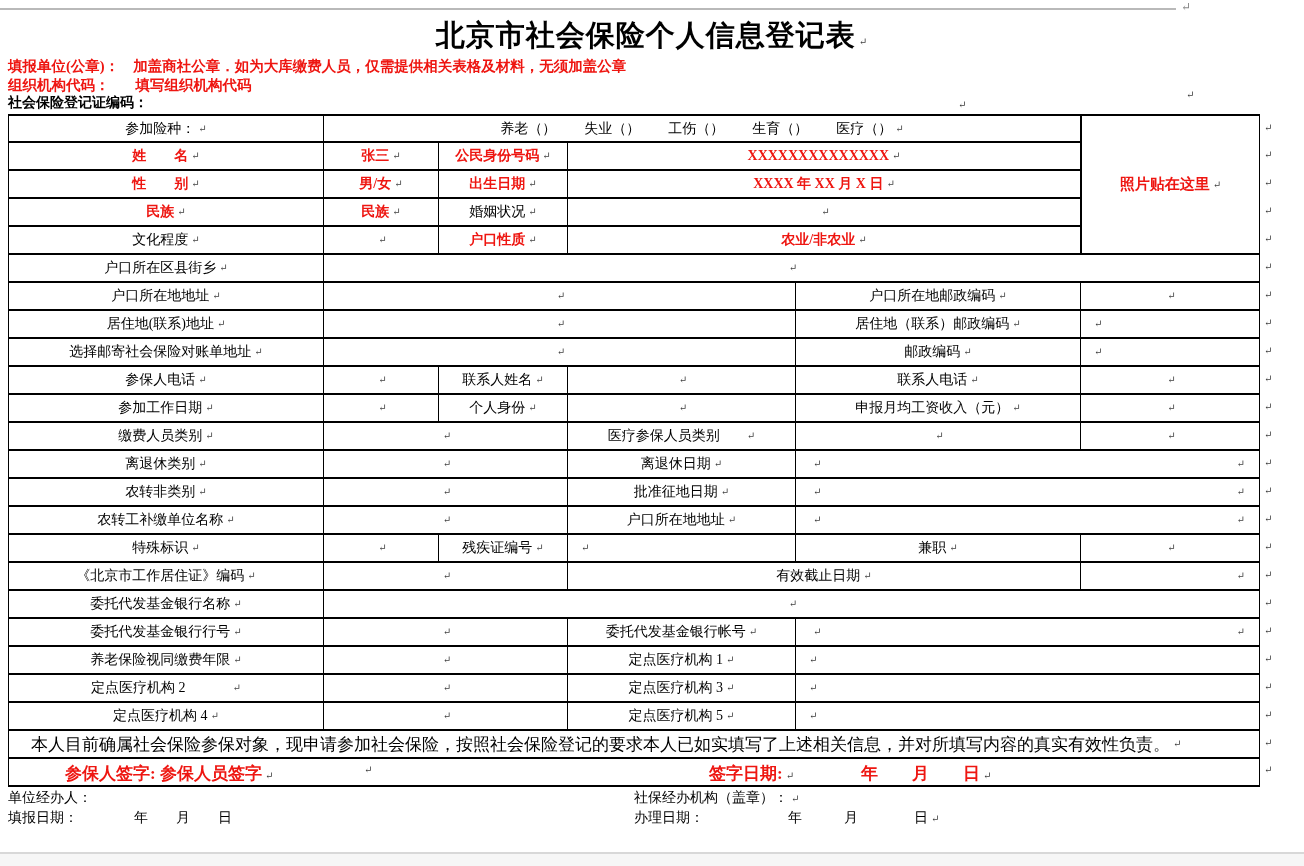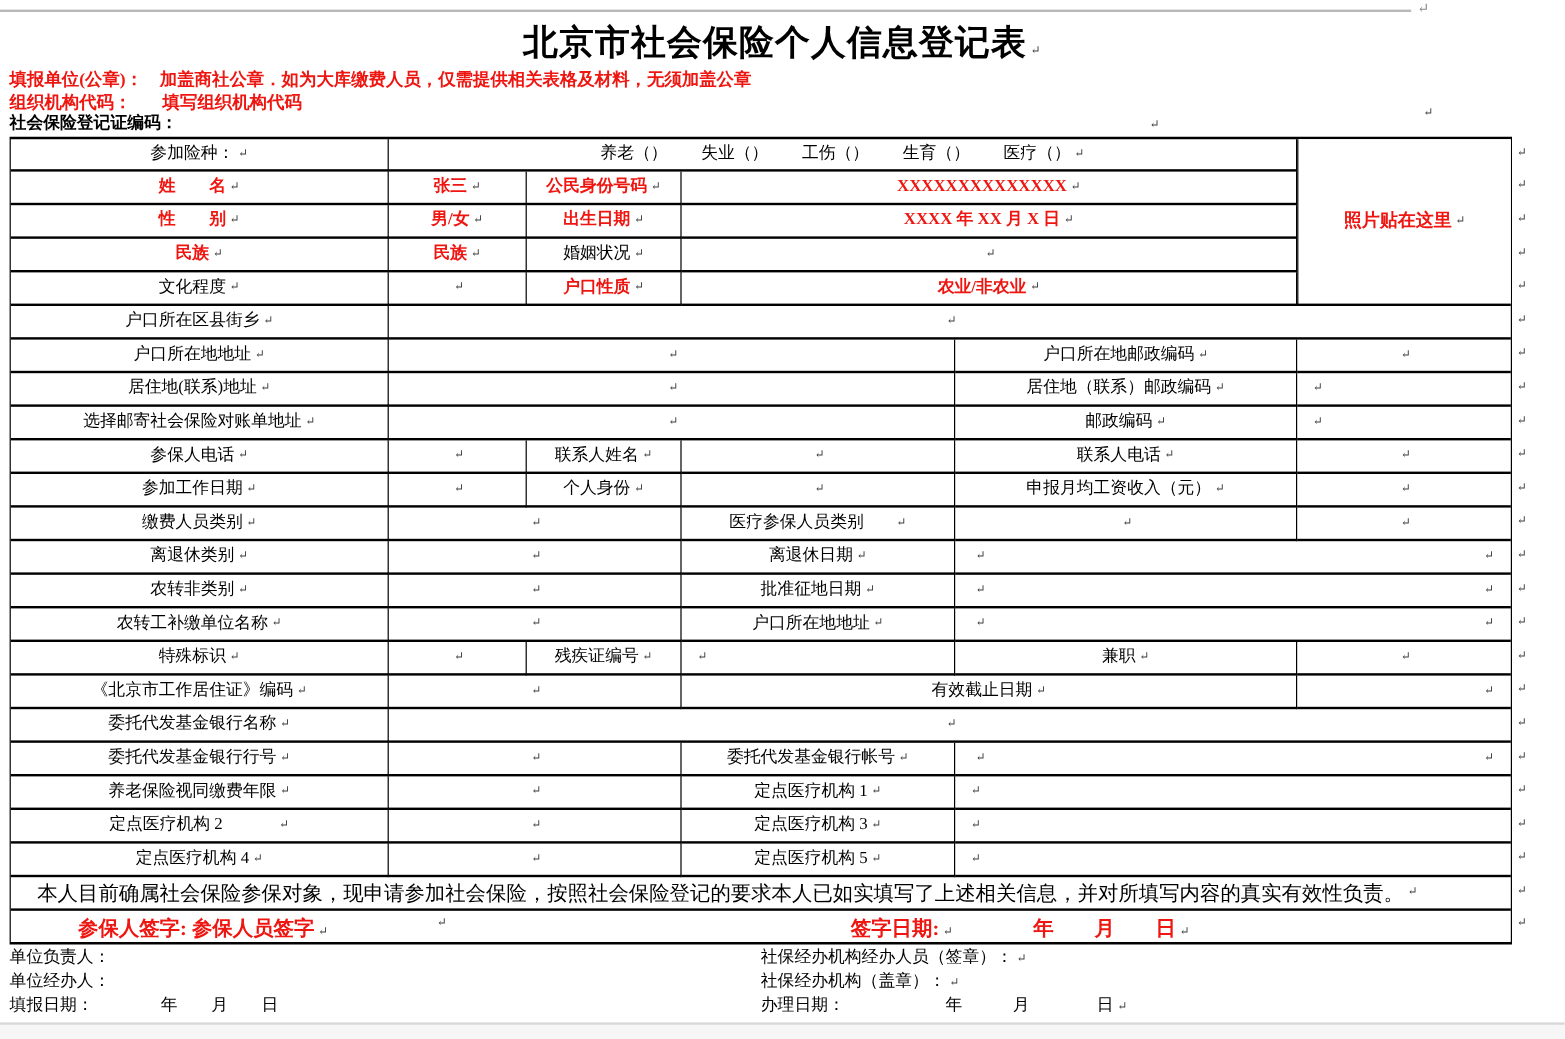--- a/index.html
+++ b/index.html
@@ -555,24 +555,20 @@
     <div class="rail-item" style="height: 28px;">
       <span class="pmark">↵</span>
     </div>
     <div class="rail-item" style="height: 26px;">
       <span class="pmark">↵</span>
     </div>
   </div>
 
 <div id="footer">
   <div class="fline">
-    <span>单位负责人：</span>
-    <span class="fright"><span>社保经办机构经办人员（签章）：</span><span class="pmark pilcrow-glyph">↵</span></span>
-  </div>
-  <div class="fline">
     <span>单位经办人：</span>
     <span class="fright"><span>社保经办机构（盖章）：</span><span class="pmark pilcrow-glyph">↵</span></span>
   </div>
   <div class="fline">
     <span>填报日期：　　　　年　　月　　日</span>
     <span class="fright"><span>办理日期：　　　　　　年　　　月　　　　日</span><span class="pmark pilcrow-glyph">↵</span></span>
   </div>
 </div>
 
 <div id="bottom-strip"></div>

